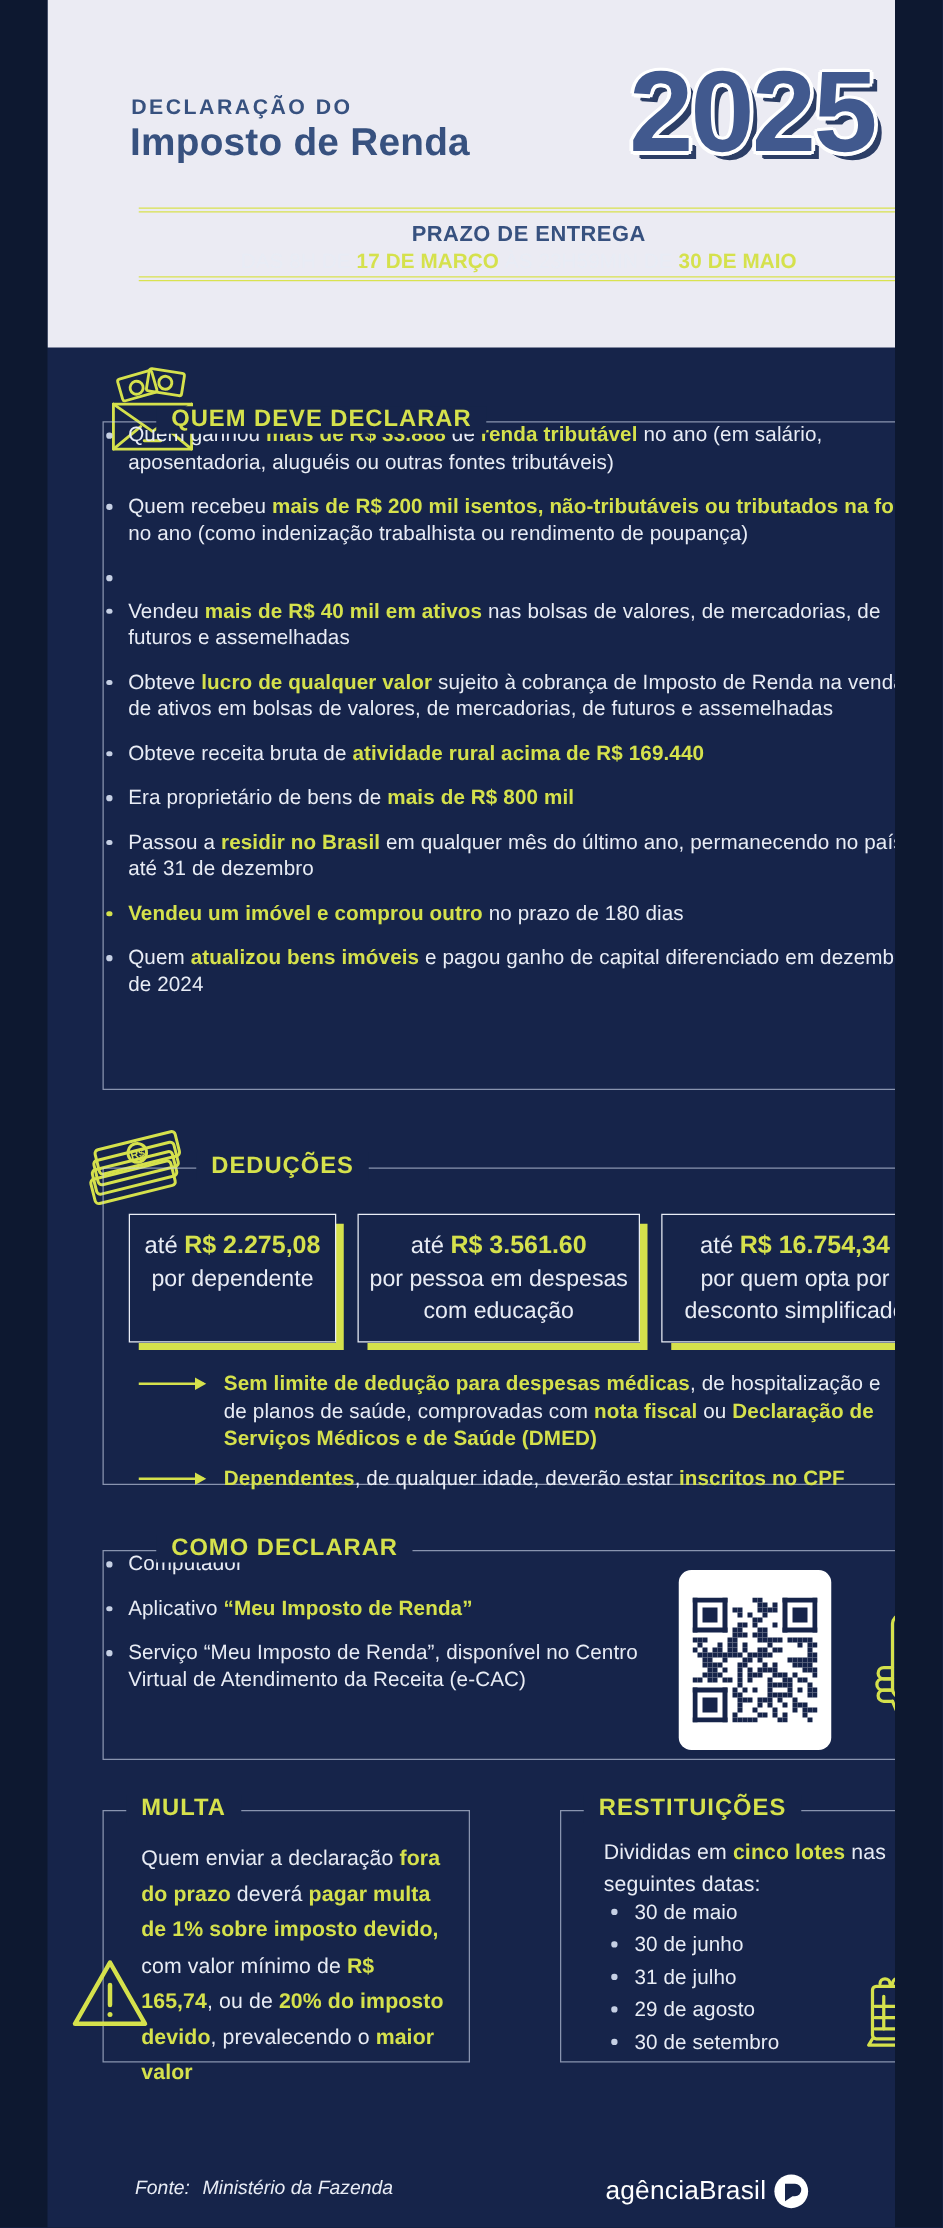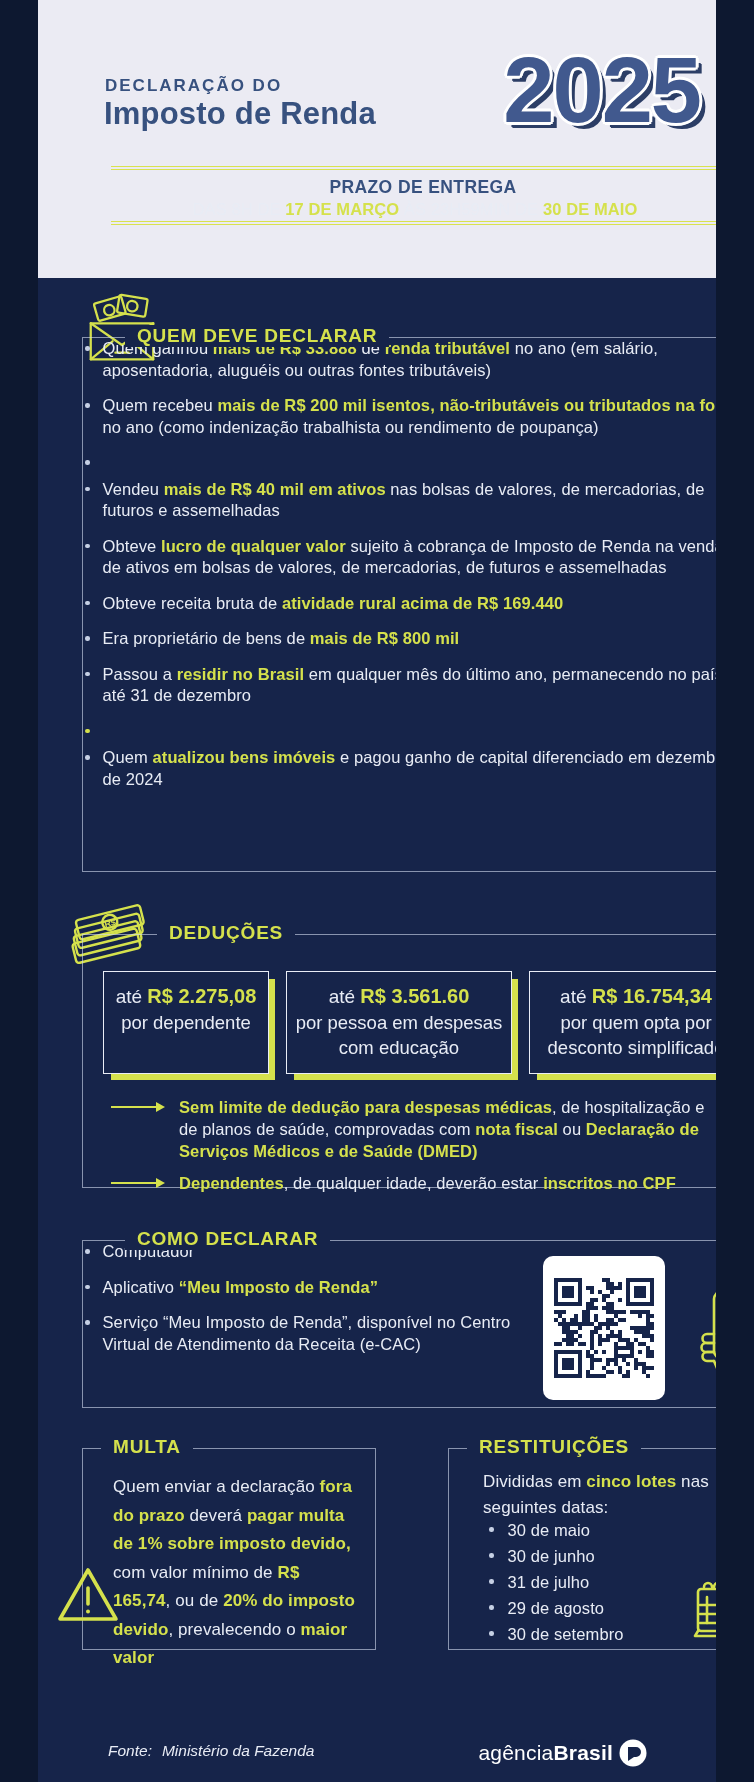--- a/index.html
+++ b/index.html
@@ -79,21 +79,21 @@
   .rest-intro b{color:var(--accent);}
   .rest-list{margin-top:9px;}
   .rest-list li{margin-bottom:6px;}
   .rest-list .rich{font-size:16.5px;line-height:20px;}
   .rest-list .dot{margin:7px 14px 0 6px;background:#C6D0E4;}
 
   
   .fonte{position:absolute;left:70px;top:1742px;font-size:15.5px;font-style:italic;color:var(--text);}
   .fonte .src{margin-left:10px;}
   .brand{position:absolute;right:68px;top:1738px;display:flex;align-items:center;color:#fff;font-size:21px;letter-spacing:0.2px;}
-  .brand b{font-weight:bold;}
+  .brand b{font-weight:normal;}
   .brand svg{margin-left:5px;}
 </style>
 </head>
 <body>
 
 <div id="page">
 
   <div class="header">
     <div class="kicker">DECLARAÇÃO DO</div>
     <div class="h-title">Imposto de Renda</div>
@@ -144,20 +144,21 @@
         <li>
           <span class="dot"></span>
           <span class="rich"><span>Era proprietário de bens de </span><b>mais de R$ 800 mil</b></span>
         </li>
         <li>
           <span class="dot"></span>
           <span class="rich"><span>Passou a </span><b>residir no Brasil</b><span> em qualquer mês do último ano, permanecendo no país até 31 de dezembro</span></span>
         </li>
         <li class="green-dot">
           <span class="dot"></span>
+          <span class="rich"><b>Vendeu um imóvel e comprou outro</b><span> no prazo de 180 dias</span></span>
         </li>
         <li>
           <span class="dot"></span>
           <span class="rich"><span>Quem </span><b>atualizou bens imóveis</b><span> e pagou ganho de capital diferenciado em dezembro de 2024</span></span>
         </li>
       </ul>
   </div>
 
   <svg class="icon" style="left:22px;top:890px" width="88" height="84" viewBox="0 0 88 84" fill="none" stroke="#D5E14C" stroke-width="2.4" stroke-linejoin="round">
     <g transform="rotate(-14 44 42)">

